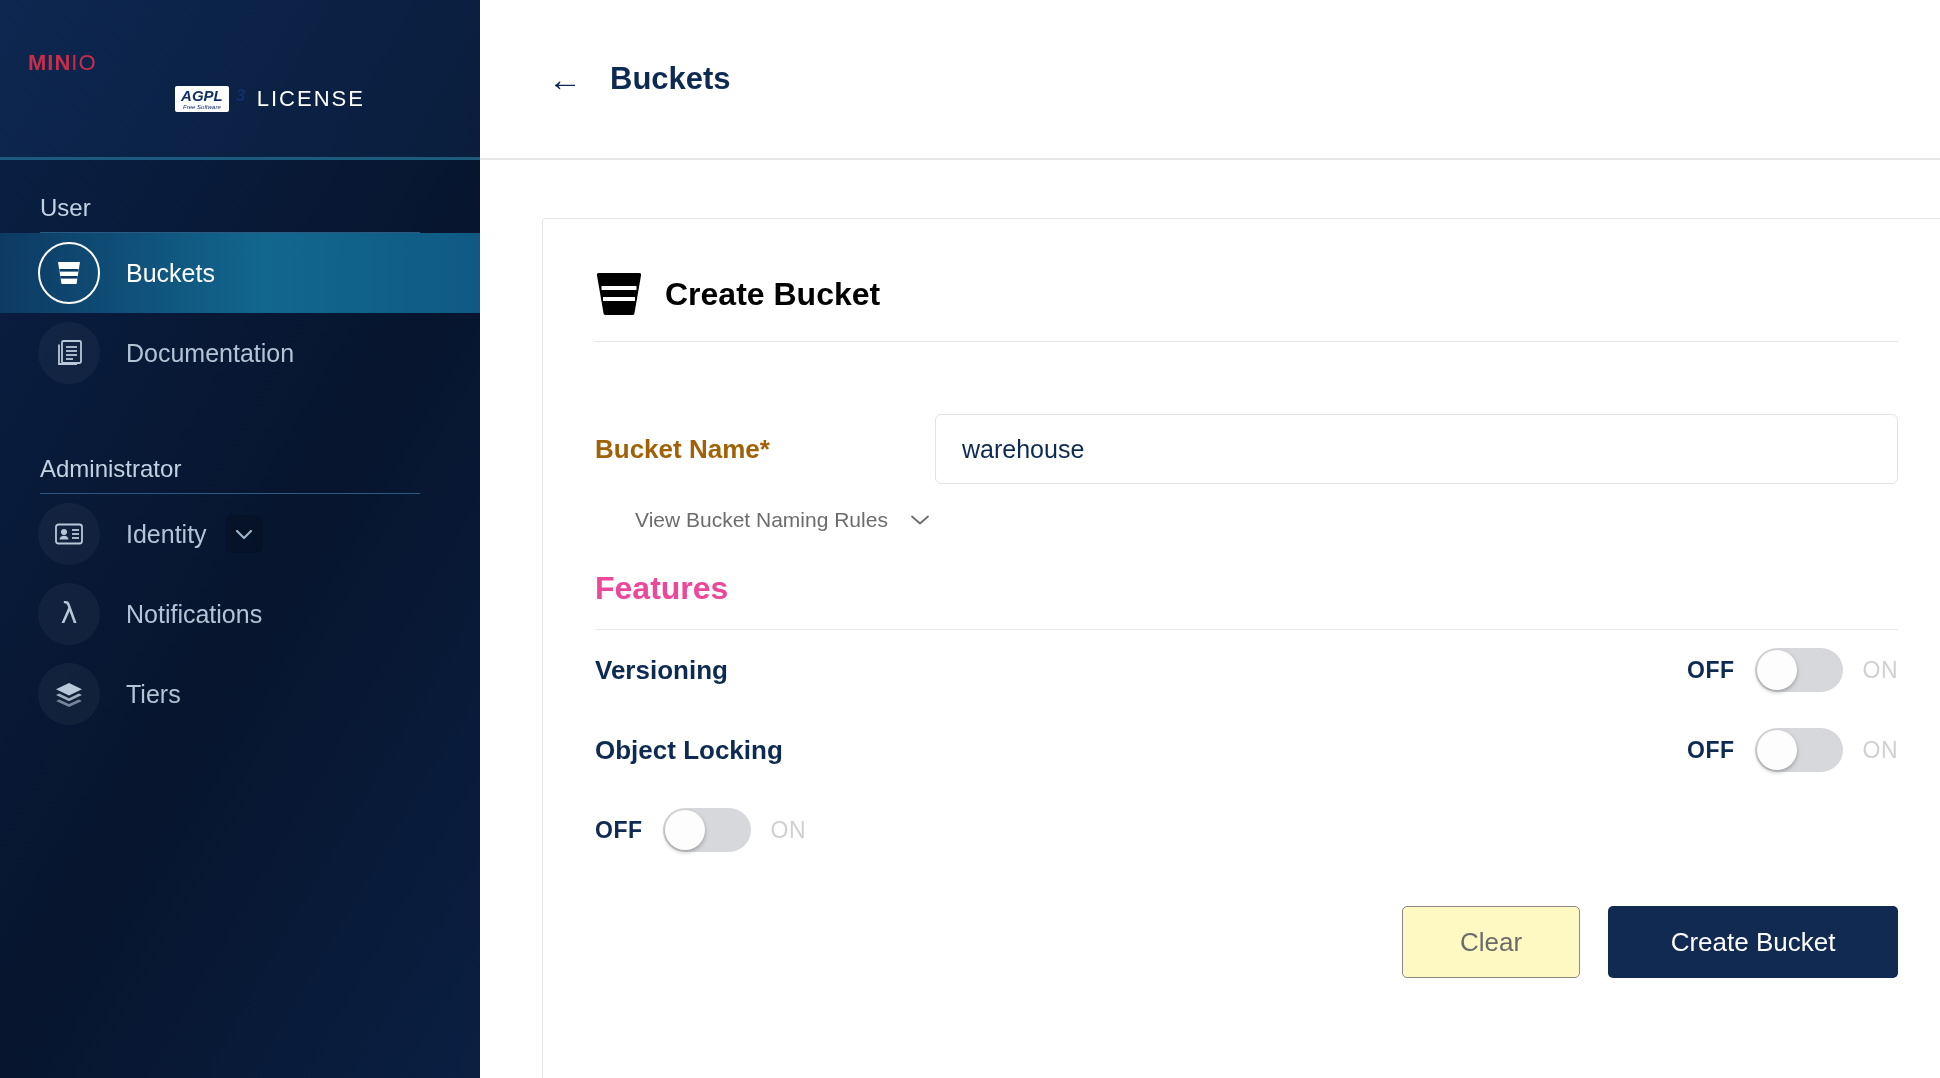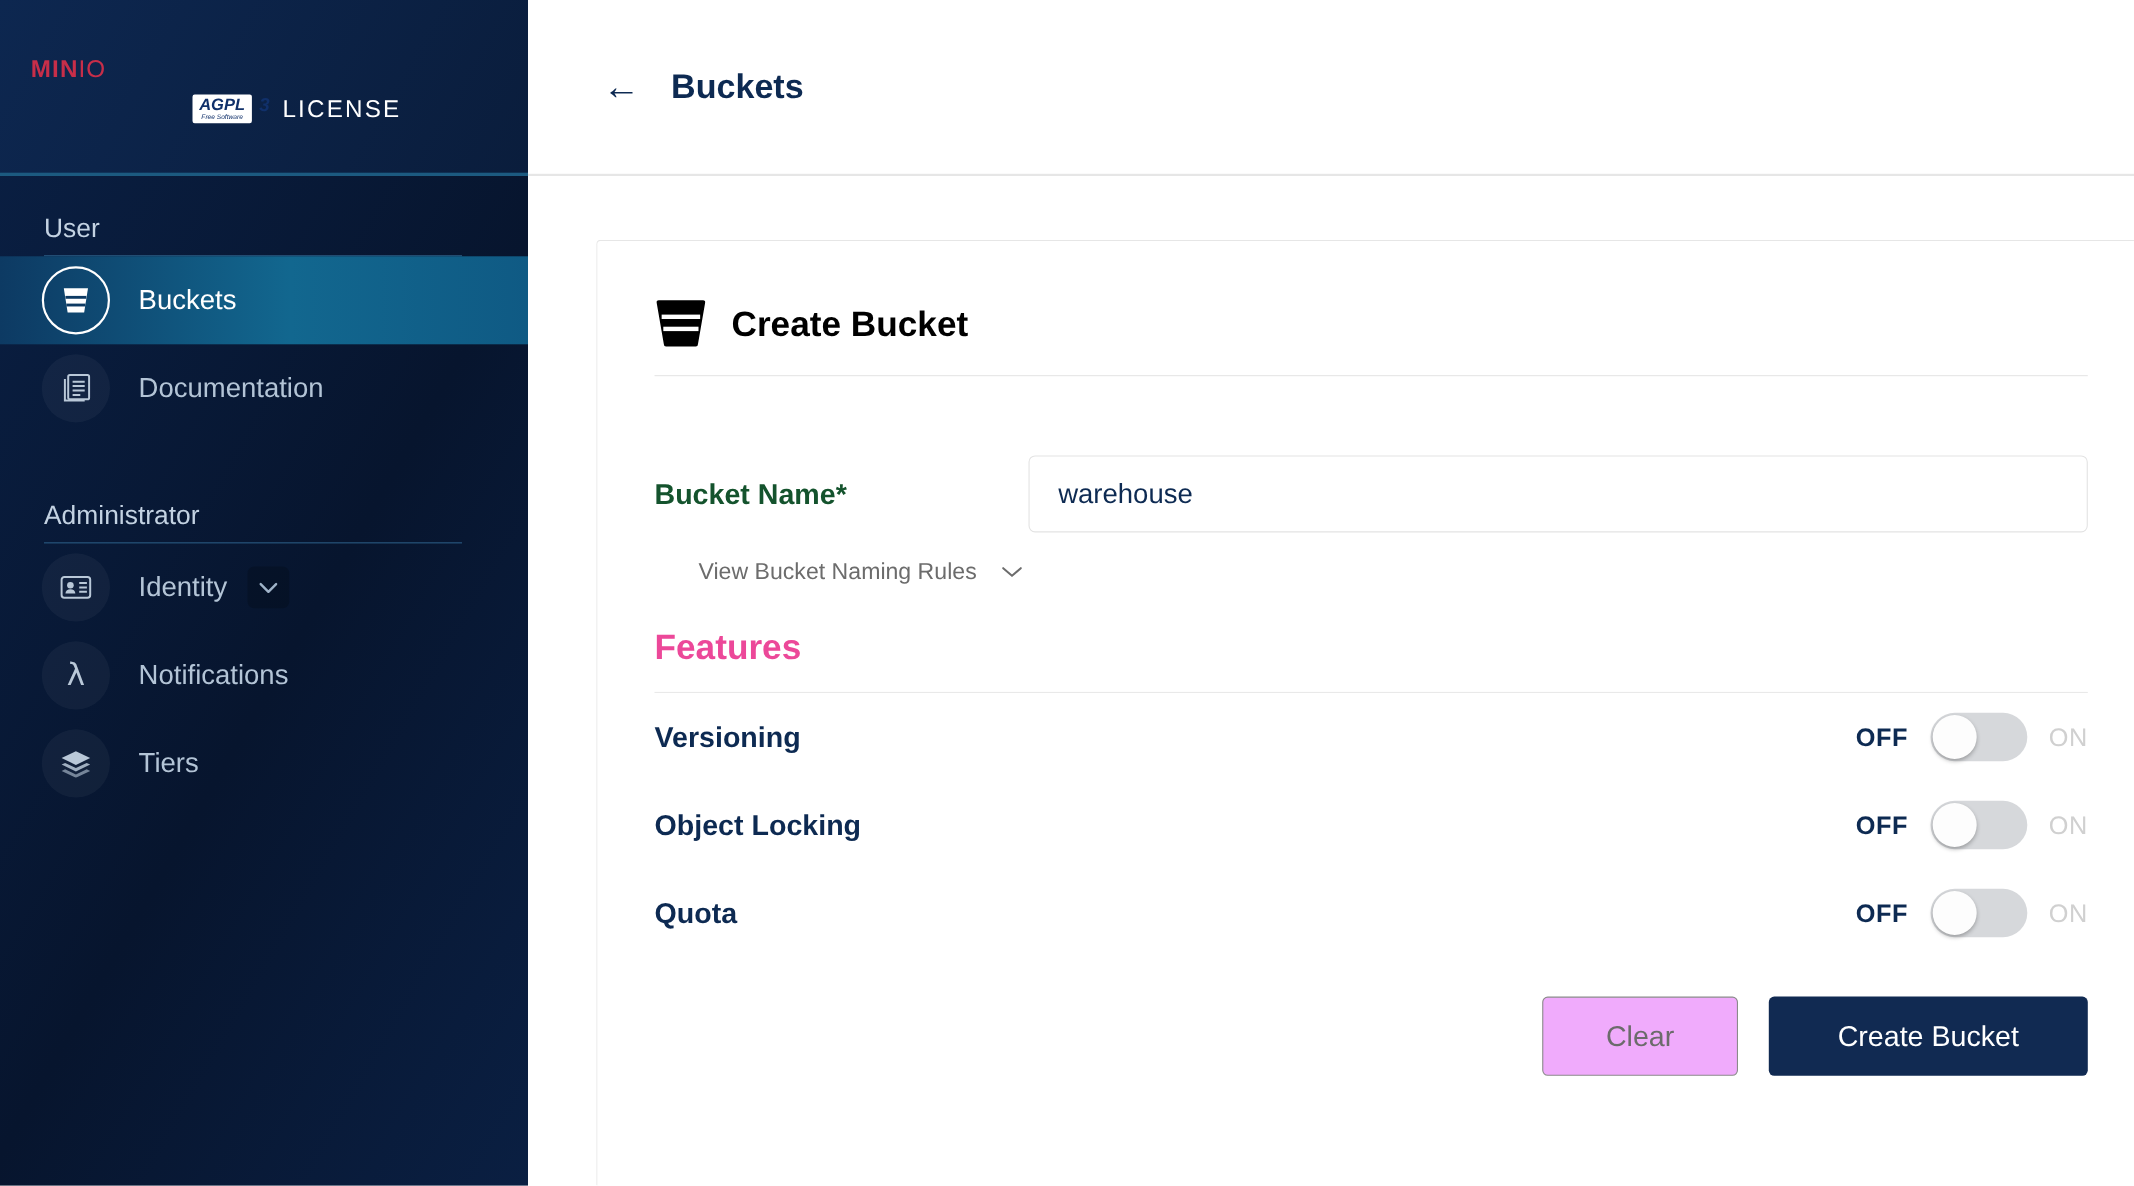--- a/index.html
+++ b/index.html
@@ -154,21 +154,21 @@
   }
   .panel-head-rule {
     height:1px; background:#e6e6e6; margin-right:42px;
   }
 
   .form-row {
     display:flex; align-items:center;
     margin-top:72px; padding-right:42px;
   }
   .form-label {
-    font-size:26px; font-weight:bold; color:#14532d;
+    font-size:26px; font-weight:bold; color:#a16207;
     width:340px; flex:0 0 340px;
   }
   .text-input {
     flex:1 1 auto; height:70px;
     border:1px solid #e3e3e3; border-radius:6px;
     font-family:"Liberation Sans", sans-serif;
     font-size:25px; color:#0d2a52;
     padding:0 26px; background:#ffffff;
     outline:none;
   }
@@ -222,21 +222,21 @@
     display:flex; justify-content:flex-end; align-items:center;
     margin-top:36px; padding-right:42px; gap:28px;
   }
   .btn {
     font-family:"Liberation Sans", sans-serif;
     font-size:26px; border-radius:5px;
     cursor:pointer; outline:none;
   }
   .btn-clear {
     width:178px; height:72px;
-    background:#f0abfc; color:#6b6b6b;
+    background:#fef9c3; color:#6b6b6b;
     border:1px solid #8a8a8a;
   }
   .btn-create {
     width:290px; height:72px;
     background:#112a52; color:#ffffff; border:none;
   }
 </style>
 </head>
 <body>
 
@@ -388,21 +388,20 @@
         <div class="toggle-wrap">
           <span class="toggle-off-text">OFF</span>
           <div class="switch">
               <div class="knob"></div>
             </div>
           <span class="toggle-on-text">ON</span>
         </div>
       </div>
 
       <div class="toggle-row">
-        <div class="toggle-label">Quota</div>
         <div class="toggle-wrap">
           <span class="toggle-off-text">OFF</span>
           <div class="switch">
               <div class="knob"></div>
             </div>
           <span class="toggle-on-text">ON</span>
         </div>
       </div>
 
       <div class="actions">

